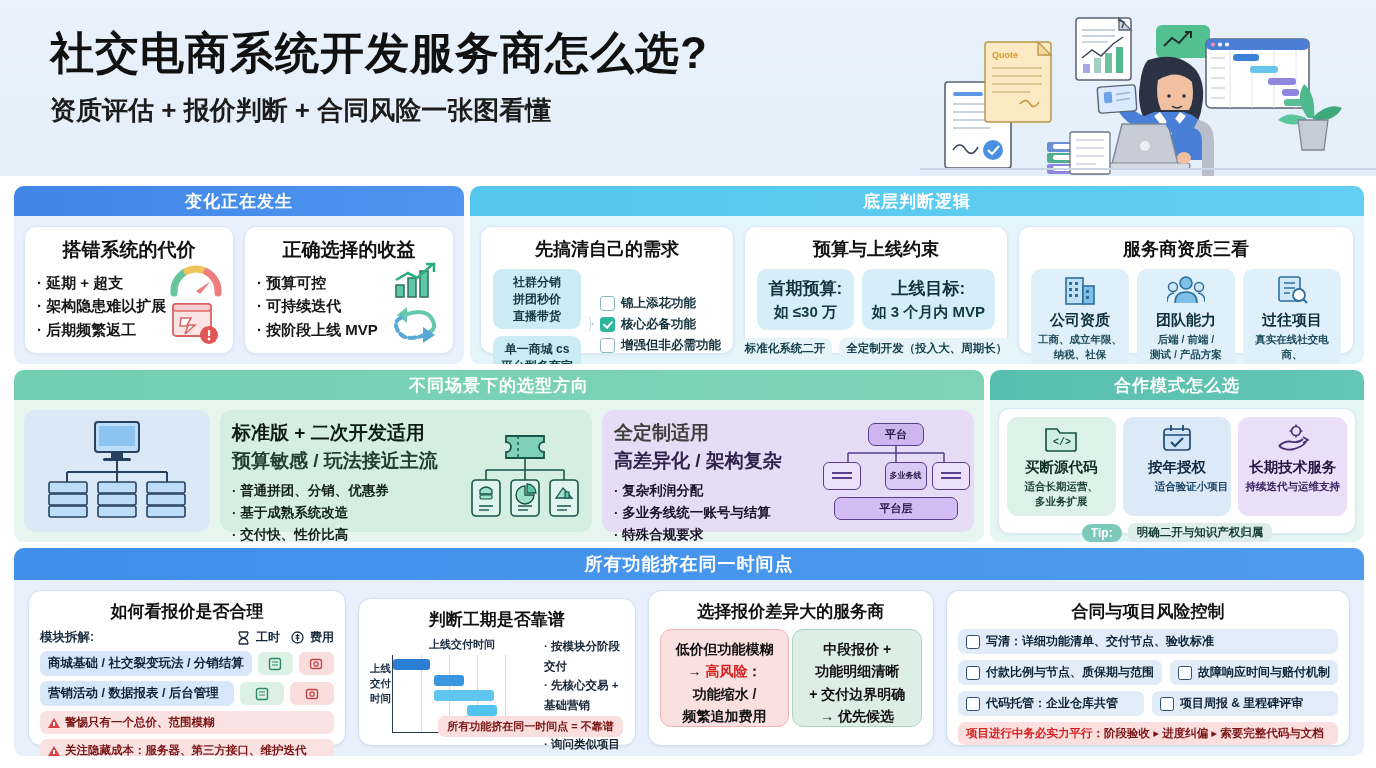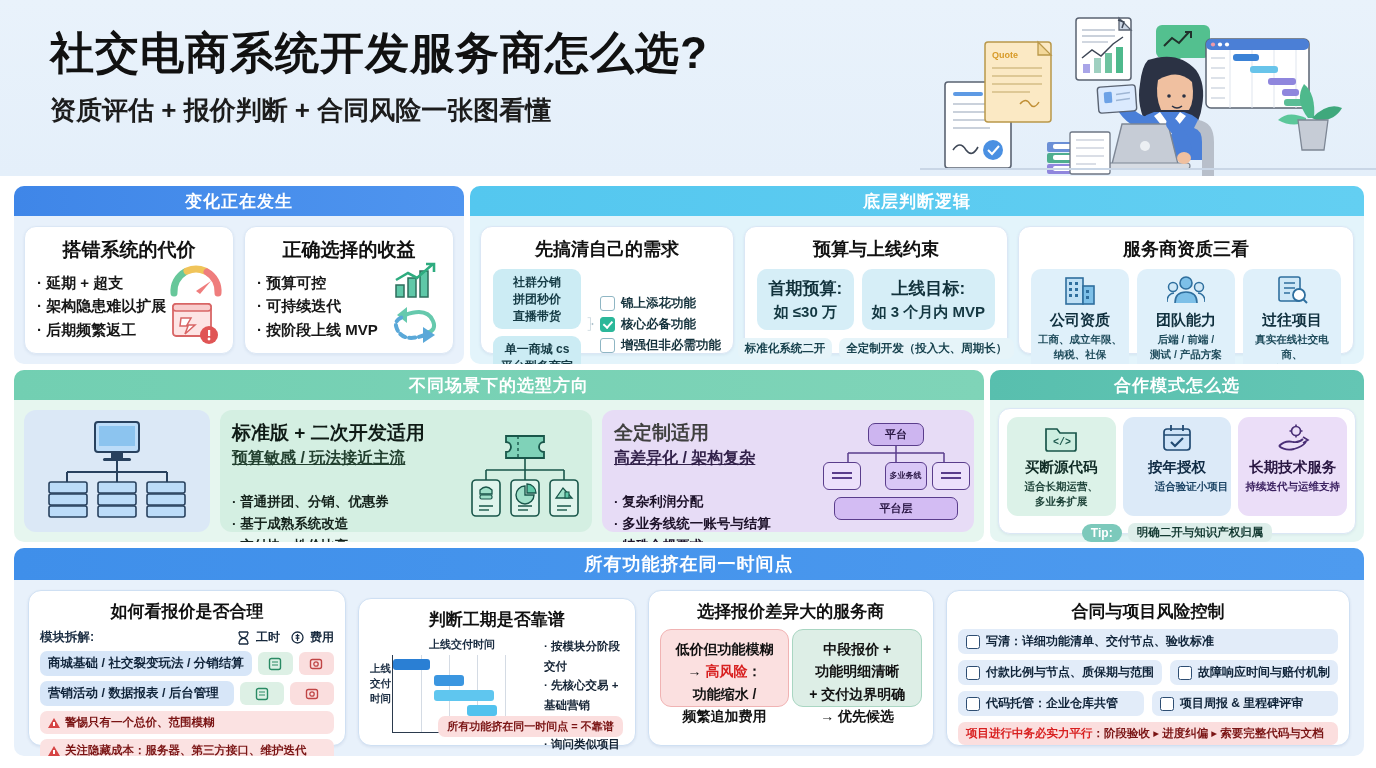--- a/index.html
+++ b/index.html
@@ -61,21 +61,21 @@
 
   .qual{background:#dff0fa;border-radius:10px;padding:6px 4px;text-align:center;flex:1;}
   .qual .qt{font-size:15px;font-weight:bold;color:#0f2f3d;margin-top:2px;white-space:nowrap;}
   .qual .qd{font-size:10.5px;font-weight:bold;color:#1d4a5a;line-height:1.45;margin-top:2px;}
 
   
   .scene-ill{background:#dbe8f6;border-radius:12px;width:186px;display:flex;align-items:center;justify-content:center;}
   .scene-std{background:#d4efe2;border-radius:12px;flex:1;display:flex;padding:10px 12px;box-sizing:border-box;}
   .scene-cus{background:#e7dcf6;border-radius:12px;flex:1;display:flex;padding:10px 12px;box-sizing:border-box;}
   .sc-h{font-size:19px;font-weight:bold;color:#0f1b16;white-space:nowrap;}
-  .sc-s{font-size:16px;font-weight:bold;color:#22402f;margin:2px 0 22px;white-space:nowrap;text-decoration:underline;}
+  .sc-s{font-size:19px;font-weight:bold;color:#22402f;margin:2px 0 6px;white-space:nowrap;}
   .sc-cus .sc-h,.scene-cus .sc-h{color:#1b0f2b;}
   .sc-b{font-size:13.5px;font-weight:600;color:#15231c;line-height:1.62;white-space:nowrap;}
 
   
   .coop{border-radius:11px;flex:1;text-align:center;padding:7px 3px;}
   .coop .ct{font-size:14.5px;font-weight:bold;color:#0f2b25;margin-top:2px;white-space:nowrap;}
   .coop .cd{font-size:10.5px;font-weight:bold;color:#1d4238;line-height:1.45;margin-top:2px;}
   .tipbar{display:flex;align-items:center;justify-content:center;gap:6px;margin-top:7px;}
   .tipkey{background:#7cc9bb;color:#fff;border-radius:9px;padding:2px 9px;font-size:12px;font-weight:bold;}
   .tipval{background:#ddeeea;border-radius:7px;padding:2px 9px;font-size:11.5px;font-weight:bold;color:#143a32;white-space:nowrap;}
@@ -639,21 +639,21 @@
             <div>  再复杂玩法</div>
             <div>· 询问类似项目实际周期</div>
 
           </div>
         </div>
         <div style="position:absolute;right:12px;bottom:8px;background:#fbdede;border-radius:7px;padding:3px 9px;font-size:11px;font-weight:bold;color:#7a1414;white-space:nowrap;">所有功能挤在同一时间点 = 不靠谱</div>
       </div>
 
       <div class="lcard" style="width:328px;">
         <div class="lct">选择报价差异大的服务商</div>
-        <div style="display:flex;gap:3px;height:78px;">
+        <div style="display:flex;gap:3px;height:98px;">
           <div class="optbox optred">
             <div class="ot">低价但功能模糊</div>
             <div class="ot">
               <span>→</span>
               <span class="hot">高风险</span><span>：</span>
             </div>
             <div class="ot">功能缩水 /</div>
             <div class="ot">频繁追加费用</div>
           </div>
           <div class="optbox optgrn">

